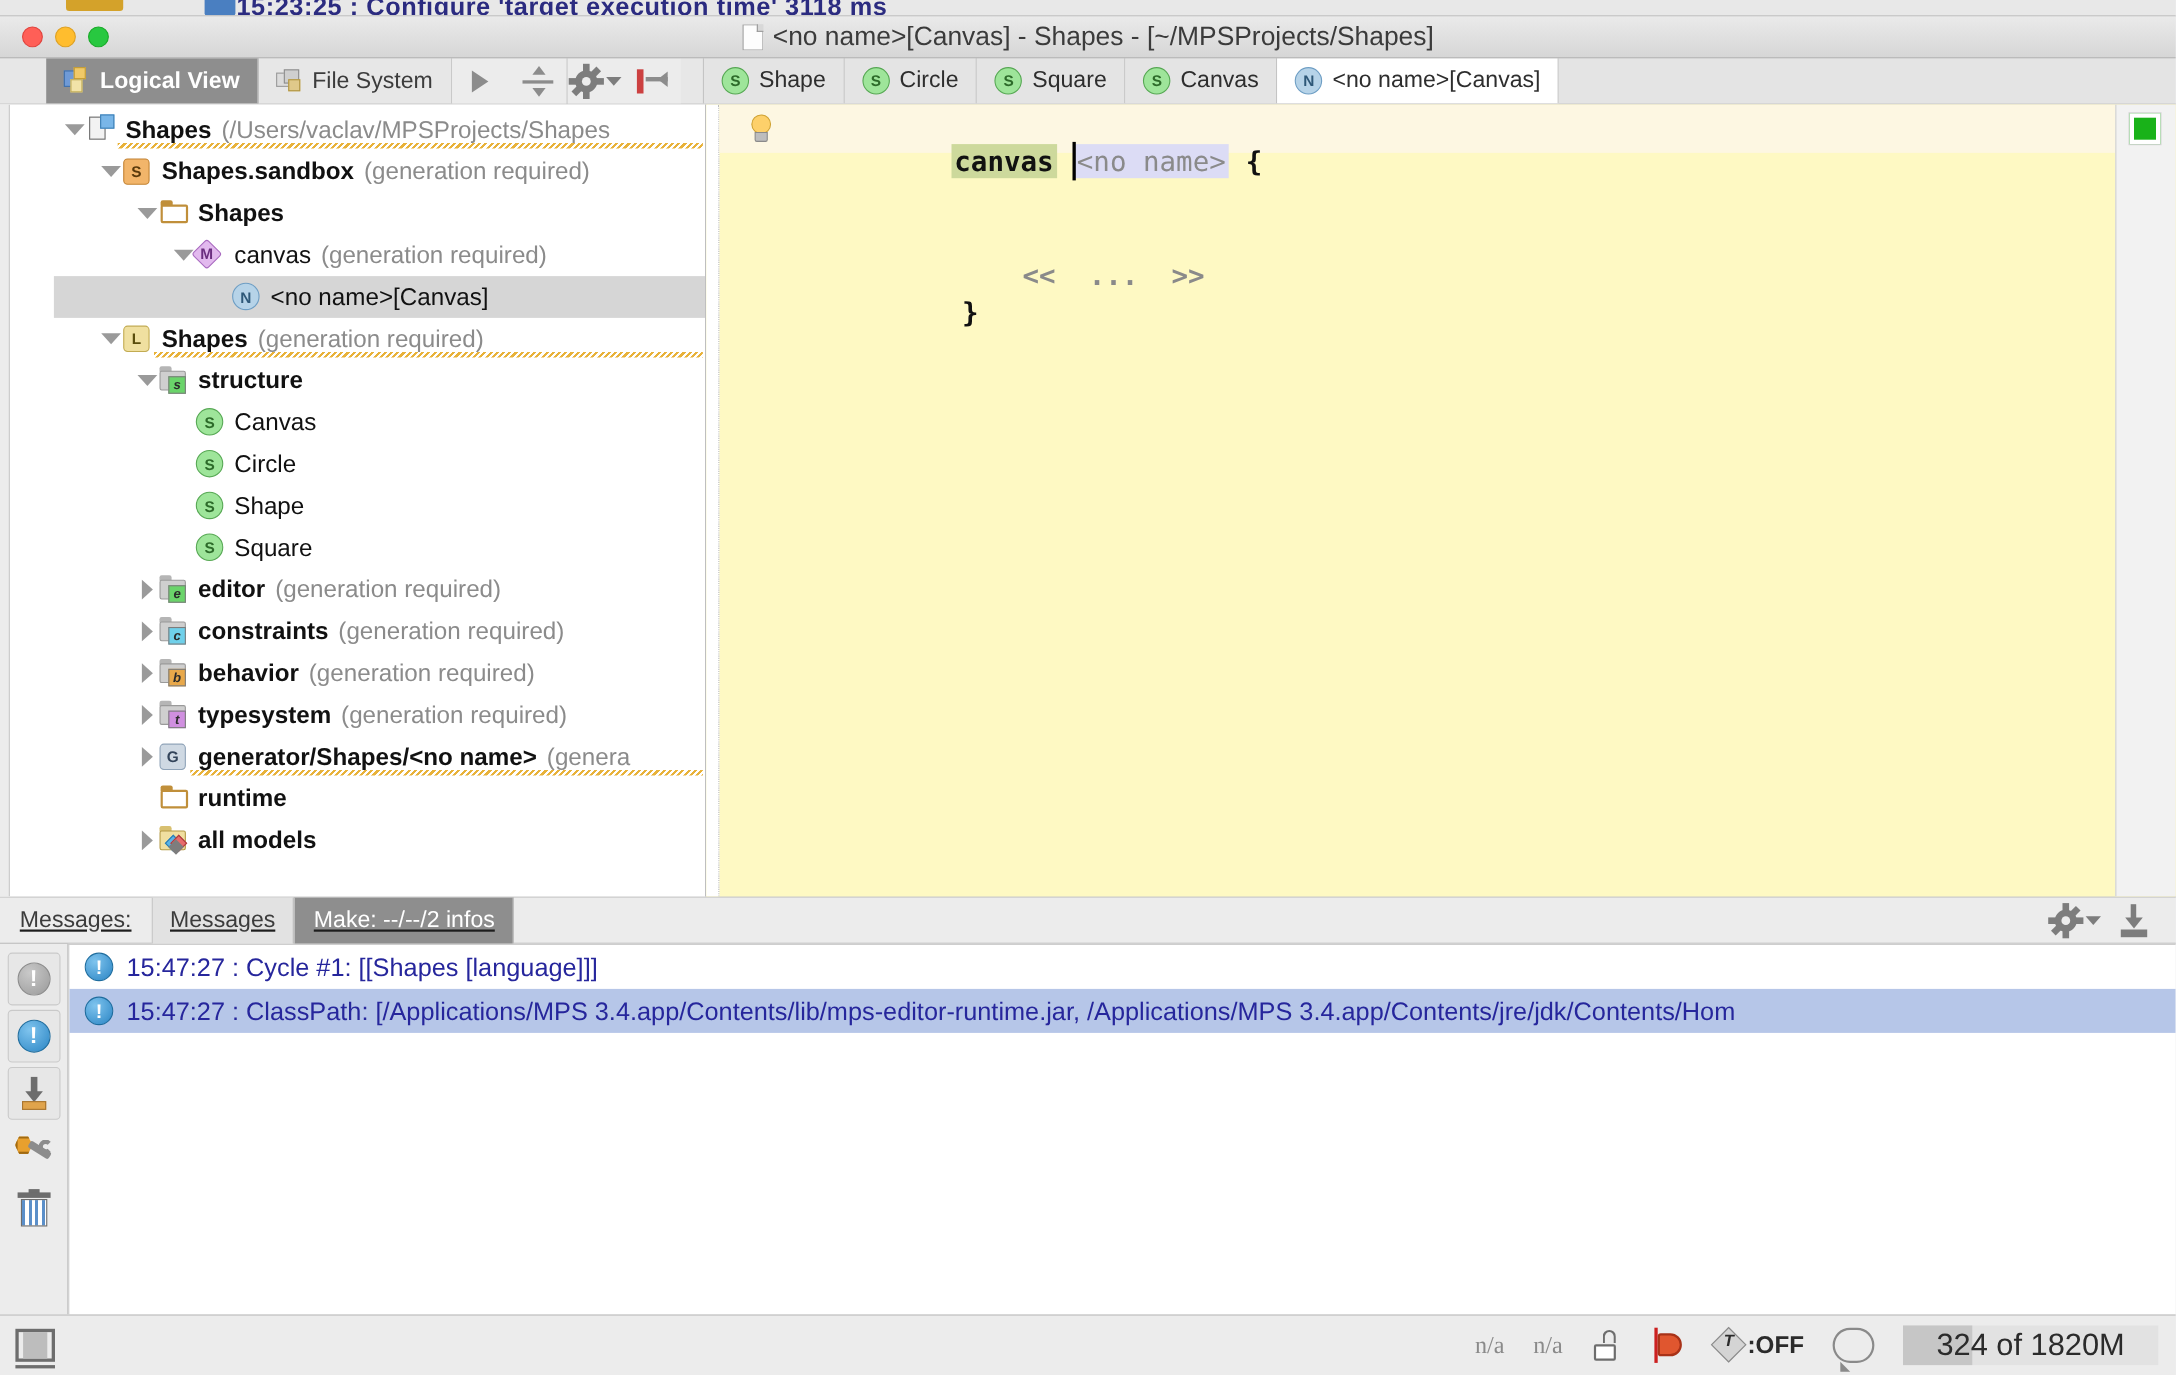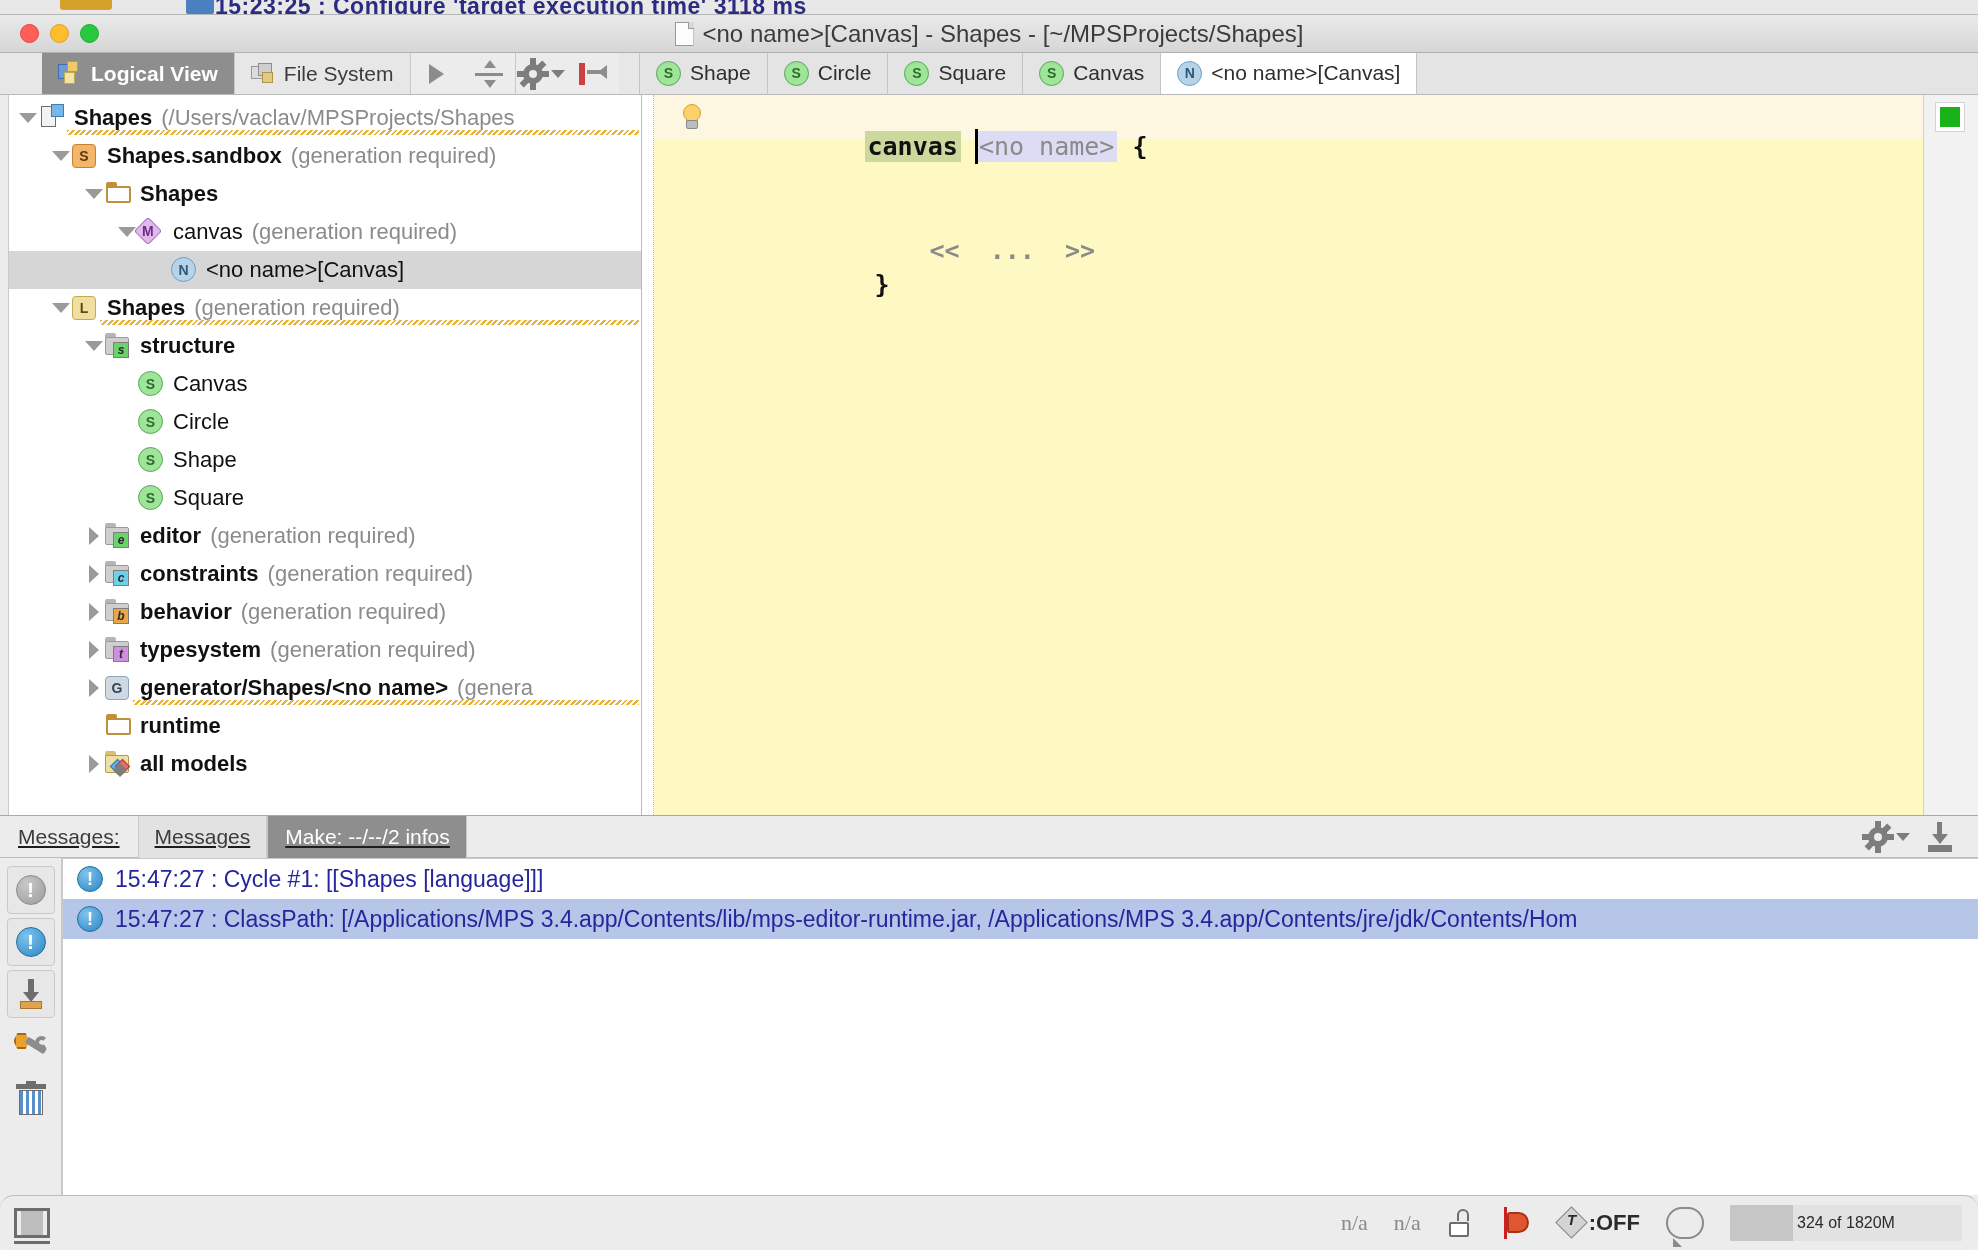--- a/index.html
+++ b/index.html
@@ -119,21 +119,21 @@
   
   #body-split { flex:1 1 auto; display:flex; min-height:0; }
 
   
   #tree-panel { width:642px; min-width:642px; background:#ffffff;
                 border-right:1px solid #b9b9b9; position:relative;
                 overflow:hidden; }
   #tree-outer-left { position:absolute; left:0; top:0; bottom:0; width:9px;
                      background:#ececec; border-right:1px solid #c9c9c9; }
   #tree { position:absolute; left:9px; top:0; right:0; bottom:0;
-          padding-top:4px; }
+          padding-top:4px;padding-left:40px; }
   .trow { display:flex; align-items:center; height:38px; cursor:default;
           white-space:nowrap; position:relative; }
   .trow.sel { background:#d6d6d6; }
   .arrow { width:22px; height:38px; display:flex; align-items:center;
            justify-content:center; flex:0 0 auto; }
   .arrow.none { visibility:hidden; }
   .arrow i { display:block; width:0; height:0; }
   .arrow.down i { border-left:9px solid transparent; border-right:9px solid transparent;
                   border-top:10px solid #9a9a9a; }
   .arrow.right i { border-top:9px solid transparent; border-bottom:9px solid transparent;
@@ -233,31 +233,31 @@
               border:1px solid #c9c9c9; border-right:0; border-bottom:0; position:relative; }
   .mrow { display:flex; align-items:center; gap:12px; height:40px;
           padding-left:14px; white-space:nowrap; font-size:23px; cursor:default; }
   .mrow.sel { background:#b6c6e8; }
   .mrow .txt { color:#26269c; }
   .mico { width:26px; height:26px; flex:0 0 auto; }
 
   
   #statusbar { height:55px; min-height:55px; background:#ececec;
                border-top:1px solid #bdbdbd; display:flex; align-items:center;
-               position:relative;border-radius:14px; }
+               position:relative; }
   #sb-left { display:flex; align-items:center; padding-left:14px; }
   #sb-right { margin-left:auto; display:flex; align-items:center; gap:26px;
               padding-right:16px; }
   .sb-na { font-size:22px; color:#8a8a8a; font-family:"Liberation Serif", serif; }
   .sb-text { font-size:22px; color:#2b2b2b; font-weight:bold; }
   #mem { position:relative; width:232px; height:36px; display:flex;
          align-items:center; justify-content:center; background:#e2e2e2; }
   #mem .fill { position:absolute; left:0; top:0; bottom:0; width:62px;
                background:#c6c6c6; }
-  #mem .lbl { position:relative; font-size:16px; color:#2b2b2b; }
+  #mem .lbl { position:relative; font-size:28px; color:#2b2b2b; }
   #tw-toggle { width:36px; height:30px; position:relative; }
   #tw-toggle .fr { position:absolute; inset:0; border:3px solid #6d6d6d; }
   #tw-toggle .in { position:absolute; left:7px; top:3px; right:7px; bottom:3px;
                    background:#bdbdbd; }
   #tw-toggle .un { position:absolute; left:0; right:0; bottom:-6px; height:3px;
                    background:#6d6d6d; }
   .lock-ico { width:24px; height:28px; position:relative; }
   .lock-ico .bd { position:absolute; left:2px; bottom:0; width:20px; height:15px;
                   background:#fff; border:2.5px solid #6d6d6d; border-radius:2px; }
   .lock-ico .sh { position:absolute; left:10px; top:0; width:12px; height:12px;

